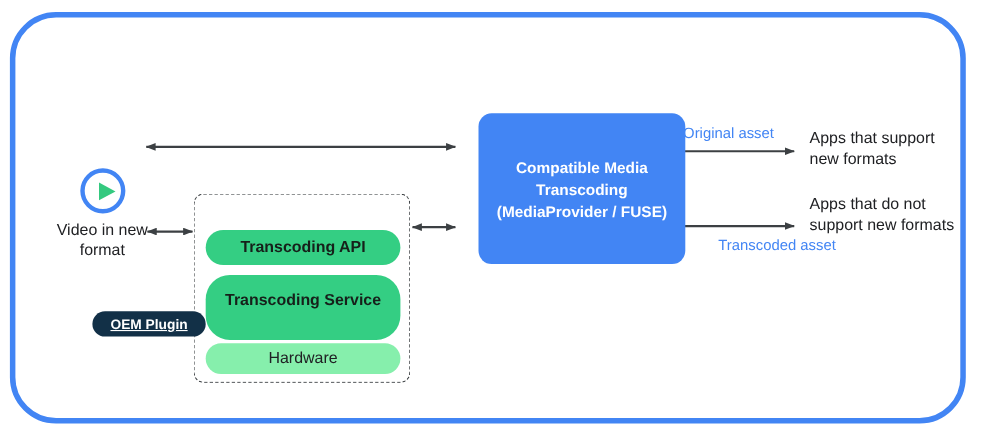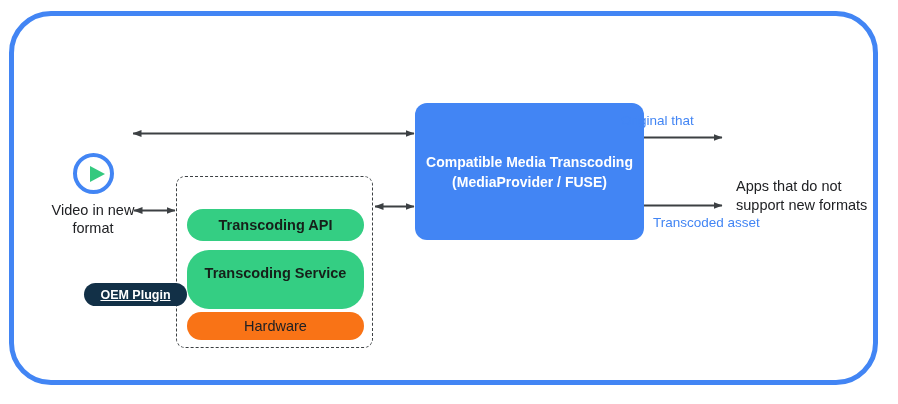--- a/index.html
+++ b/index.html
@@ -125,21 +125,21 @@
     border-radius: 22px;
     font-size: 14.5px;
     font-weight: bold;
     color: #16201a;
     align-items: flex-start;
     padding-top: 15px;
   }
   .fw-hardware {
     top: 135px;
     height: 28px;
-    background: #f97316;
+    background: #86efac;
     border-radius: 16px;
     font-size: 14.5px;
     color: #202124;
   }
   .oem-plugin {
     position: absolute;
     left: 84px;
     top: 283px;
     width: 103px;
     height: 23px;
@@ -150,23 +150,23 @@
     justify-content: center;
     font-size: 12.5px;
     font-weight: bold;
     color: #ffffff;
     text-decoration: underline;
   }
 
   
   .cmt-box {
     position: absolute;
-    left: 415px;
+    left: 435px;
     top: 103px;
-    width: 229px;
+    width: 188px;
     height: 137px;
     background: #4285f4;
     border-radius: 12px;
     display: flex;
     align-items: center;
     justify-content: center;
     text-align: center;
     font-size: 14px;
     font-weight: bold;
     line-height: 20px;
@@ -233,19 +233,21 @@
     <div class="fw-box fw-service">Transcoding Service</div>
     <div class="fw-box fw-api">Transcoding API</div>
     <div class="fw-box fw-hardware">Hardware</div>
   </div>
   <div class="oem-plugin">OEM Plugin</div>
 
   <div class="cmt-box">Compatible Media
 Transcoding
 (MediaProvider / FUSE)</div>
 
-  <div class="edge-label label-original">Original that</div>
+  <div class="edge-label label-original">Original asset</div>
   <div class="edge-label label-transcoded">Transcoded asset</div>
 
+  <div class="endpoint-text endpoint-top">Apps that support
+new formats</div>
   <div class="endpoint-text endpoint-bottom">Apps that do not
 support new formats</div>
 
 </div>
 
 </body></html>

